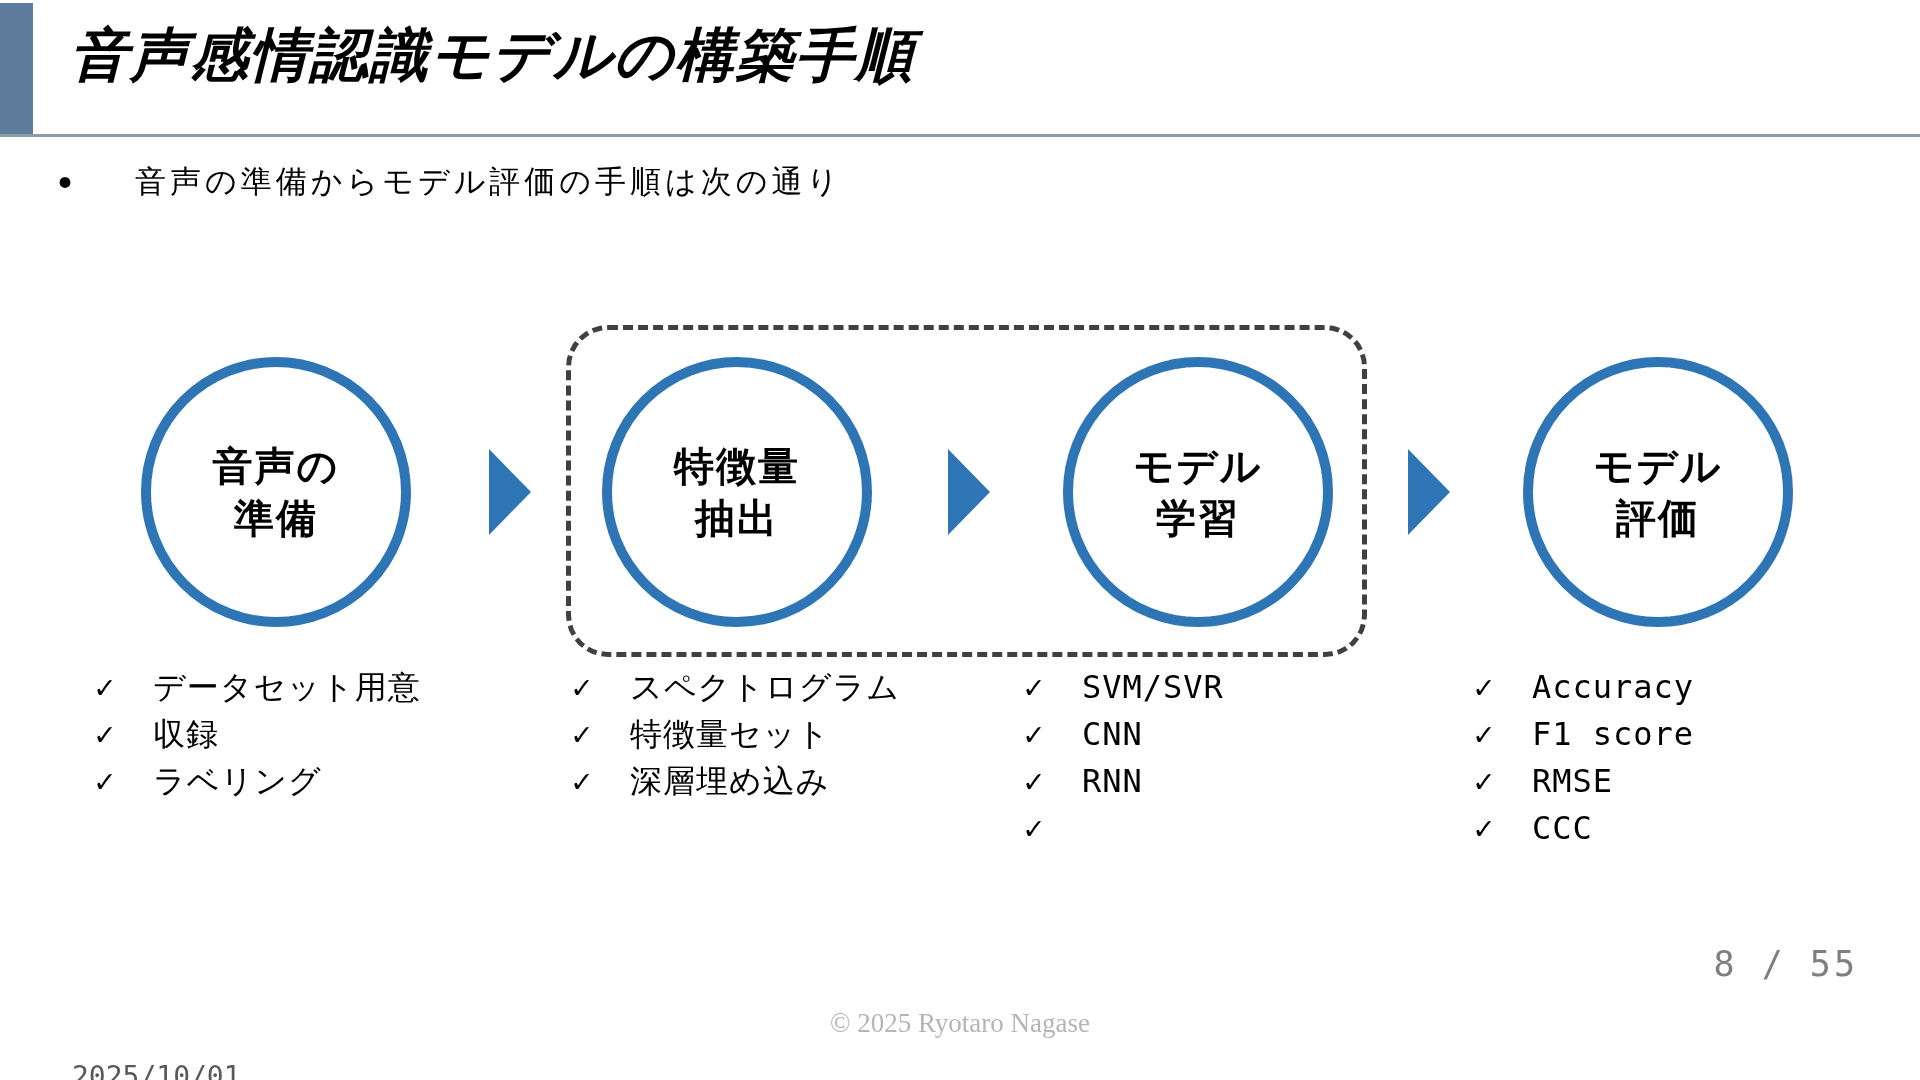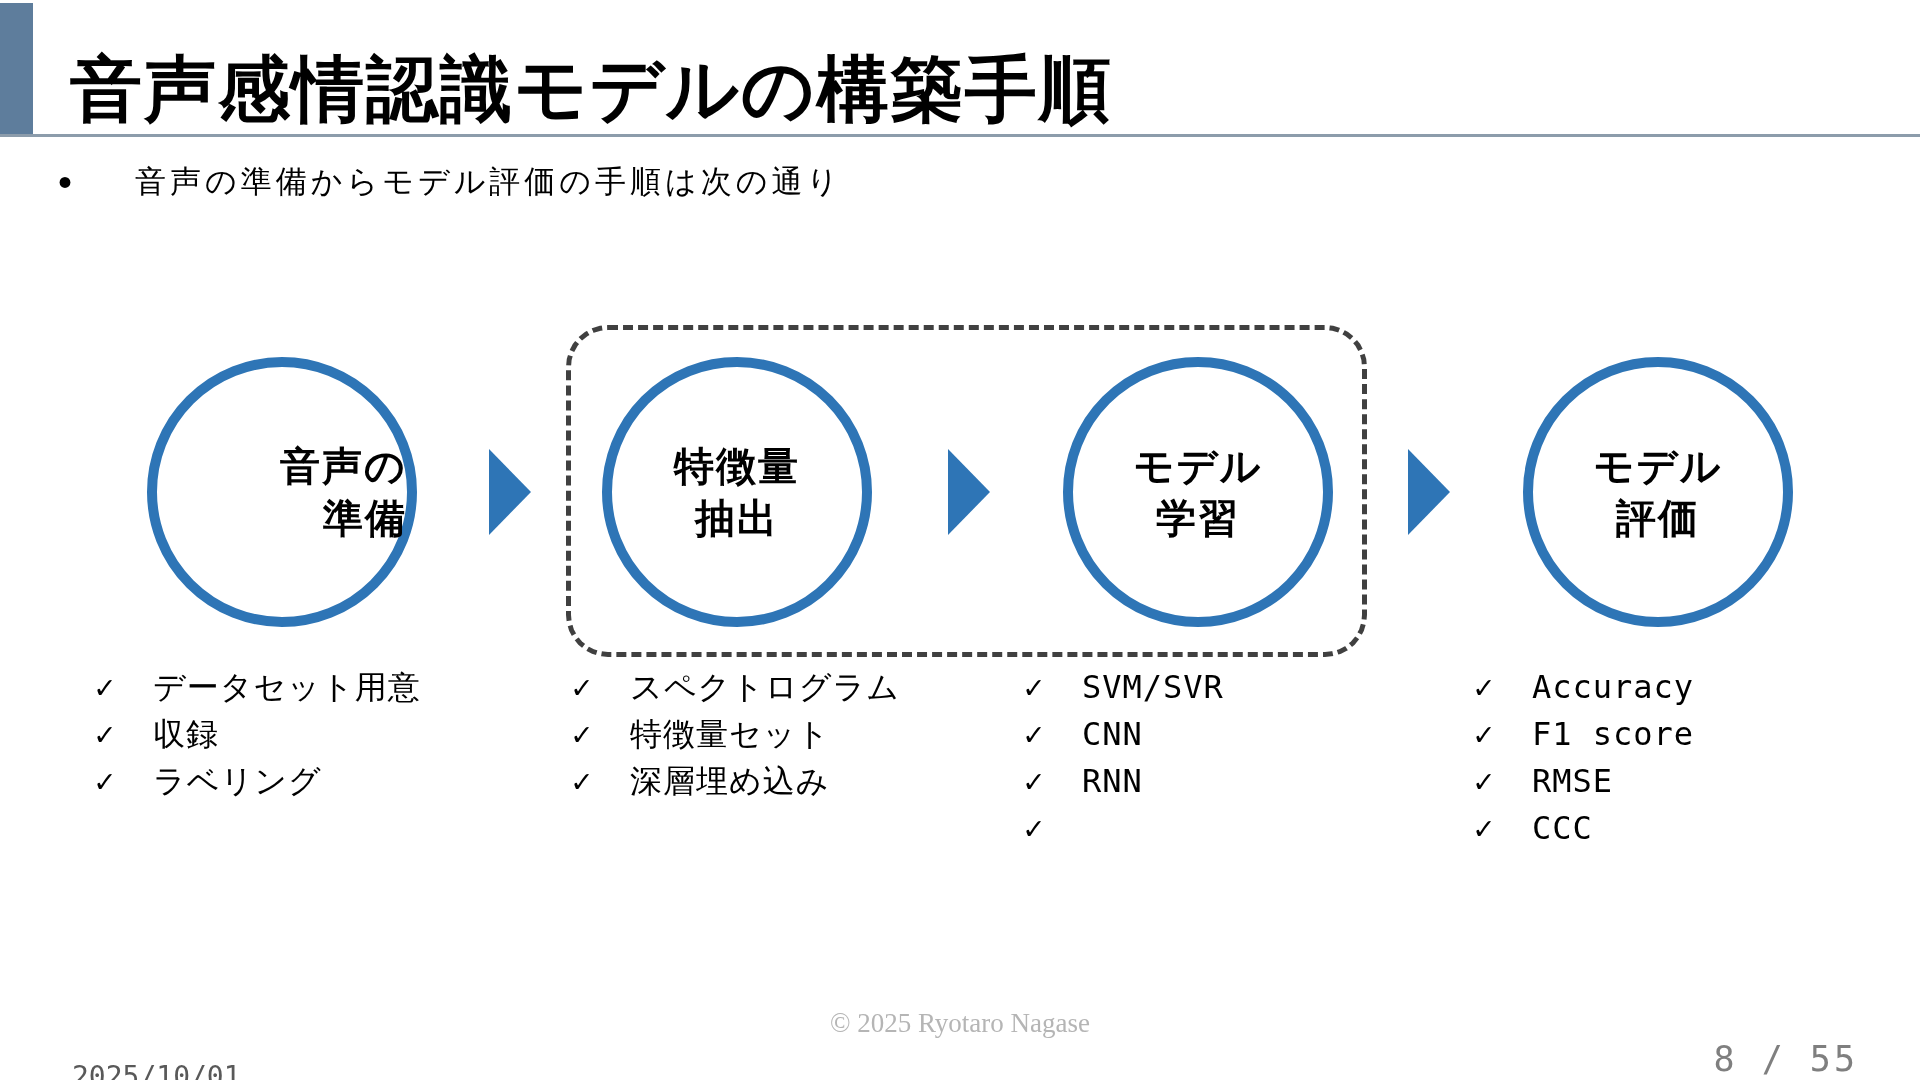--- a/index.html
+++ b/index.html
@@ -10,23 +10,24 @@
     overflow:hidden;
     font-family:"Liberation Sans","DejaVu Sans",sans-serif;
     color:#000;
   }
   
   .accent-bar{
     position:absolute;left:0;top:3px;width:38px;height:131px;
     background:#5e7d9c;border-right:5px solid #ffffff;box-sizing:border-box;
   }
   .slide-title{
-    position:absolute;left:70px;top:42px;
-    font-size:72px;font-weight:bold;letter-spacing:2px;
+    position:absolute;left:70px;top:17px;
+    font-size:58px;font-weight:bold;letter-spacing:2px;
     white-space:nowrap;
+    font-style:italic;
   }
   .title-divider{
     position:absolute;left:0;top:134px;width:1920px;height:3px;
     background:#8c9cab;
   }
   
   .bullet-row{
     position:absolute;left:58px;top:152px;
     display:flex;align-items:flex-start;
   }
@@ -45,21 +46,21 @@
     position:absolute;top:357px;width:270px;height:270px;
     border:10px solid #2e75b6;border-radius:50%;box-sizing:border-box;
     background:#ffffff;
     display:flex;flex-direction:column;align-items:center;justify-content:center;
     text-align:center;
   }
   .step-circle .circle-line{
     font-size:40px;font-weight:bold;line-height:52px;letter-spacing:2px;
     white-space:nowrap;
   }
-  .circle-1{left:147px;align-items:flex-end;}
+  .circle-1{left:141px;}
   .circle-2{left:602px;text-align:right;}
   .circle-3{left:1063px;}
   .circle-4{left:1523px;}
   .flow-arrow{
     position:absolute;top:449px;width:0;height:0;
     border-top:43px solid transparent;
     border-bottom:43px solid transparent;
     border-left:42px solid #2e75b6;
   }
   .arrow-1{left:489px;}
@@ -92,21 +93,21 @@
     font-family:"DejaVu Sans Mono","Liberation Mono",monospace;
     margin-top:48px;
   }
   .footer-copyright{
     position:absolute;left:0;top:1008px;width:1920px;
     text-align:center;
     font-family:"Liberation Serif","DejaVu Serif",serif;
     font-size:27px;color:#b5b5b5;
   }
   .footer-page{
-    position:absolute;right:62px;top:1039px;
+    position:absolute;right:62px;top:944px;
     font-size:35px;color:#7f7f7f;letter-spacing:3px;
     font-family:"DejaVu Sans Mono","Liberation Mono",monospace;
   }
 </style>
 </head>
 <body>
 
 <div class="slide">
 
   <div class="accent-bar"></div>

